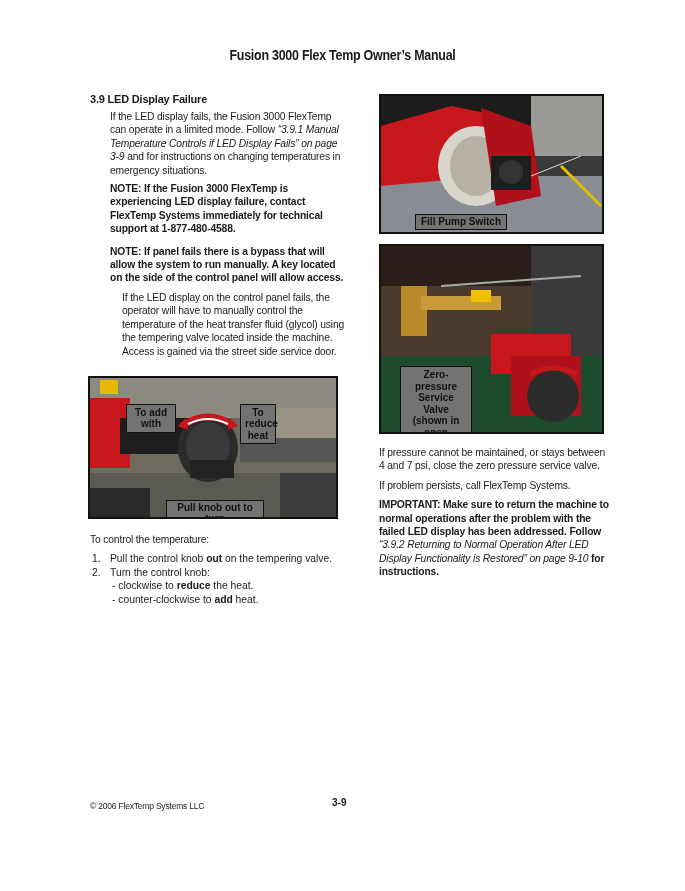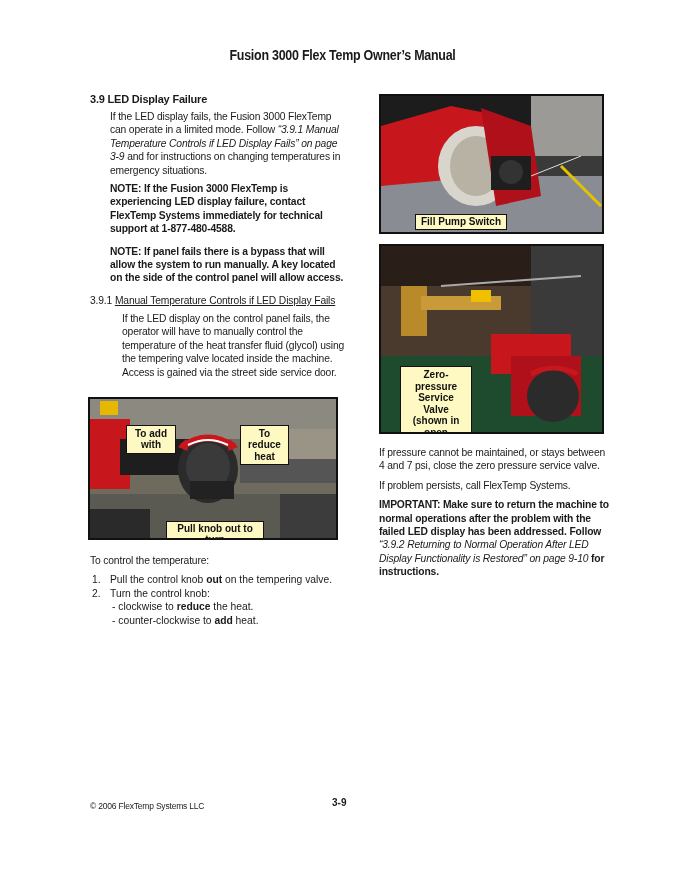--- a/index.html
+++ b/index.html
@@ -11,21 +11,21 @@
   .col-left { position: absolute; left: 90px; top: 93px; width: 255px; }
   .col-right { position: absolute; left: 379px; top: 94px; width: 232px; }
   .section-heading { font-weight: bold; font-size: 11px; letter-spacing: -0.2px; margin: 0 0 5px 0; }
   .indent { margin-left: 20px; }
   p { margin: 0 0 6px 0; font-size: 10.3px; line-height: 13.4px; letter-spacing: -0.15px; }
   p.bold { font-weight: bold; }
   .italic { font-style: italic; }
   .subheading { font-size: 10.3px; margin: 10px 0 6px 0; letter-spacing: -0.15px; }
   .subheading .u { text-decoration: underline; }
   .photo { position: relative; border: 2px solid #111; overflow: hidden; box-sizing: border-box; }
-  .callout { position: absolute; background: #fef9c3; border: 1.5px solid #111; font-weight: bold;
+  .callout { position: absolute; background: #737373; border: 1.5px solid #111; font-weight: bold;
              font-size: 10px; line-height: 11.5px; text-align: center; padding: 2px 4px; box-sizing: border-box; color: #111; }
   ol.steps { margin: 0; padding: 0; list-style: none; font-size: 10.3px; line-height: 13.4px; }
   ol.steps li { position: relative; padding-left: 20px; }
   ol.steps li .num { position: absolute; left: 2px; }
   .dashitem { padding-left: 22px; font-size: 10.3px; line-height: 13.4px; }
   .footer-left { position: absolute; left: 90px; top: 801px; font-size: 8.5px; letter-spacing: -0.2px; }
   .footer-page { position: absolute; left: 332px; top: 797px; font-size: 10px; font-weight: bold; }
 </style>
 </head>
 <body>
@@ -33,23 +33,20 @@
 <div class="page-title">Fusion 3000 Flex Temp Owner’s Manual</div>
 
 <div class="col-left">
   <div class="section-heading">3.9 LED Display Failure</div>
   <div class="indent" style="margin-left:20px;">
     <p>
       <span>If the LED display fails, the Fusion 3000 FlexTemp can operate in a limited mode. Follow </span><span class="italic">“3.9.1 Manual Temperature Controls if LED Display Fails” on page 3-9</span><span> and for instructions on changing temperatures in emergency situations.</span>
     </p>
     <p class="bold" style="margin-top:-1px;">NOTE: If the Fusion 3000 FlexTemp is experiencing LED display failure, contact FlexTemp Systems immediately for technical support at 1-877-480-4588.</p>
     <p class="bold" style="margin-top:9px;">NOTE: If panel fails there is a bypass that will allow the system to run manually. A key located on the side of the control panel will allow access.</p>
-  </div>
-  <div class="subheading">
-    <span>3.9.1 </span><span class="u">Manual Temperature Controls if LED Display Fails</span>
   </div>
   <div style="margin-left:32px;">
     <p>If the LED display on the control panel fails, the operator will have to manually control the temperature of the heat transfer fluid (glycol) using the tempering valve located inside the machine. Access is gained via the street side service door.</p>
   </div>
 
   <div class="photo" style="width:250px;height:143px;margin-top:18px;margin-left:-2px;">
     <svg width="246" height="139" viewBox="0 0 246 139">
       <rect x="0" y="0" width="246" height="139" fill="#6e6a5e"></rect>
       <rect x="0" y="0" width="246" height="40" fill="#8c8a80"></rect>
       <rect x="0" y="95" width="246" height="44" fill="#5a5952"></rect>
@@ -62,21 +59,21 @@
       <rect x="100" y="82" width="44" height="18" fill="#222"></rect>
       <path d="M92 48 Q118 30 144 48" stroke="#c8161d" stroke-width="7" fill="none"></path>
       <path d="M88 48 L96 40 L98 52 Z" fill="#c8161d"></path>
       <path d="M148 48 L140 40 L138 52 Z" fill="#c8161d"></path>
       <path d="M98 46 Q118 36 138 46" stroke="#ffffff" stroke-width="2" fill="none"></path>
       <rect x="0" y="110" width="60" height="29" fill="#2a2a2a"></rect>
       <rect x="190" y="95" width="56" height="44" fill="#3c3c3c"></rect>
       <rect x="10" y="2" width="18" height="14" fill="#e6b800"></rect>
     </svg>
     <div class="callout" style="left:36px;top:26px;width:50px;">To add with</div>
-    <div class="callout" style="left:150px;top:26px;width:49px;">To reduce heat</div>
+    <div class="callout" style="left:150px;top:26px;width:36px;">To reduce heat</div>
     <div class="callout" style="left:76px;top:122px;width:98px;padding:1px 3px;">Pull knob out to turn</div>
   </div>
 
   <p style="margin-top:14px;">To control the temperature:</p>
   <ol class="steps">
     <li><span class="num">1.</span><span>Pull the control knob </span><b>out</b><span> on the tempering valve.</span></li>
     <li><span class="num">2.</span><span>Turn the control knob:</span></li>
   </ol>
   <div class="dashitem"><span>- clockwise to </span><b>reduce</b><span> the heat.</span></div>
   <div class="dashitem"><span>- counter-clockwise to </span><b>add</b><span> heat.</span></div>

